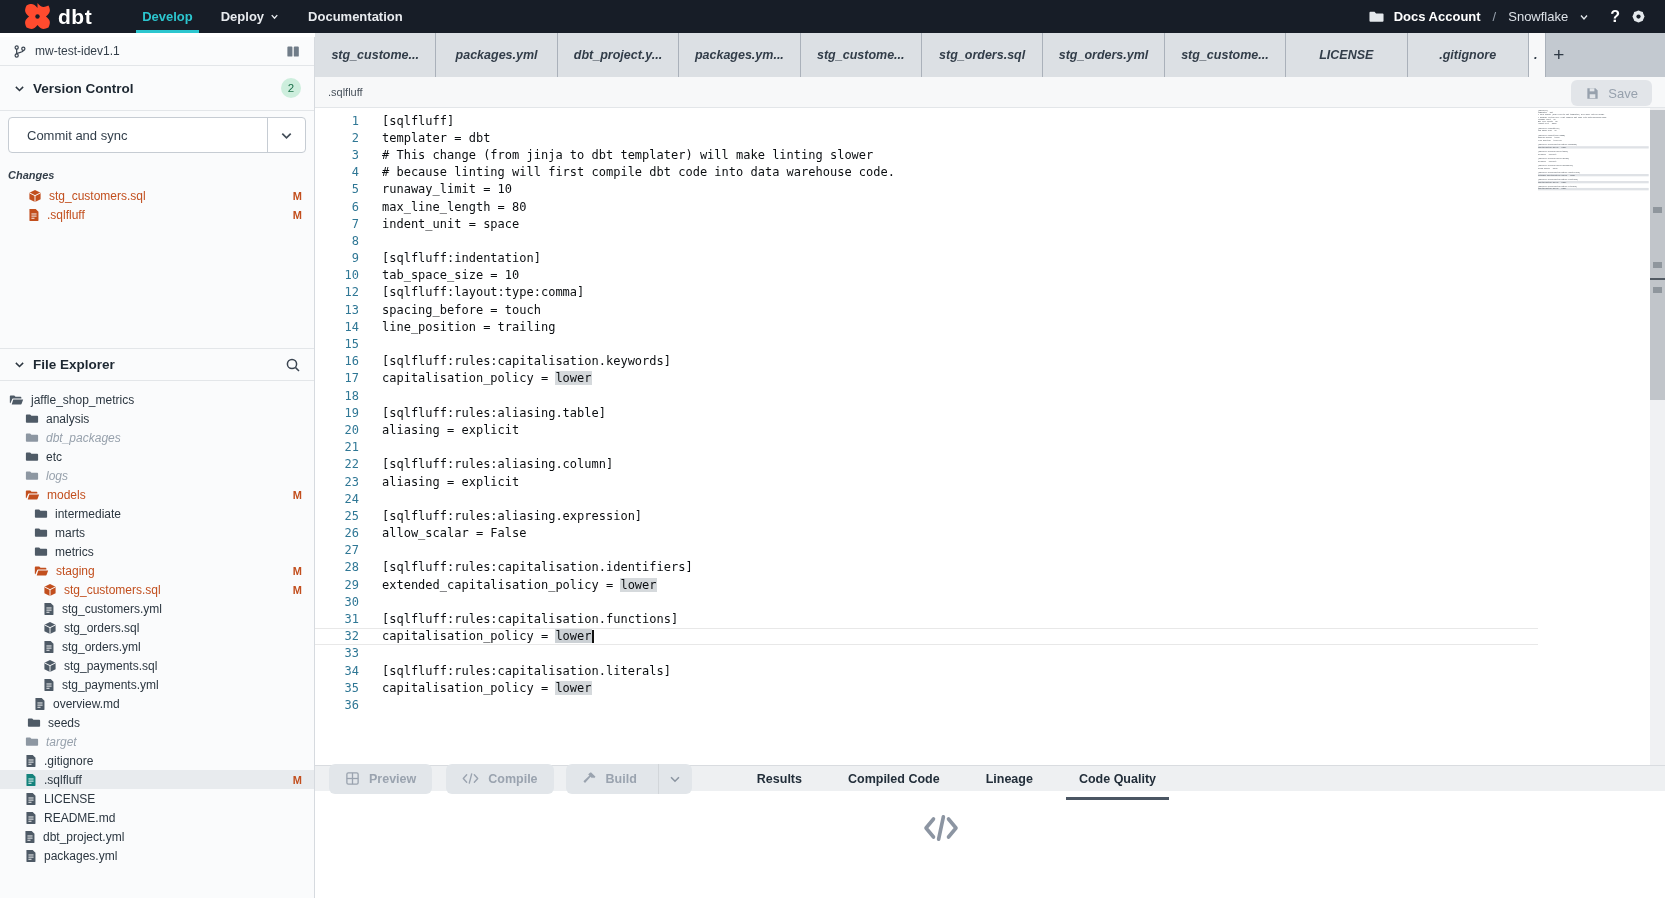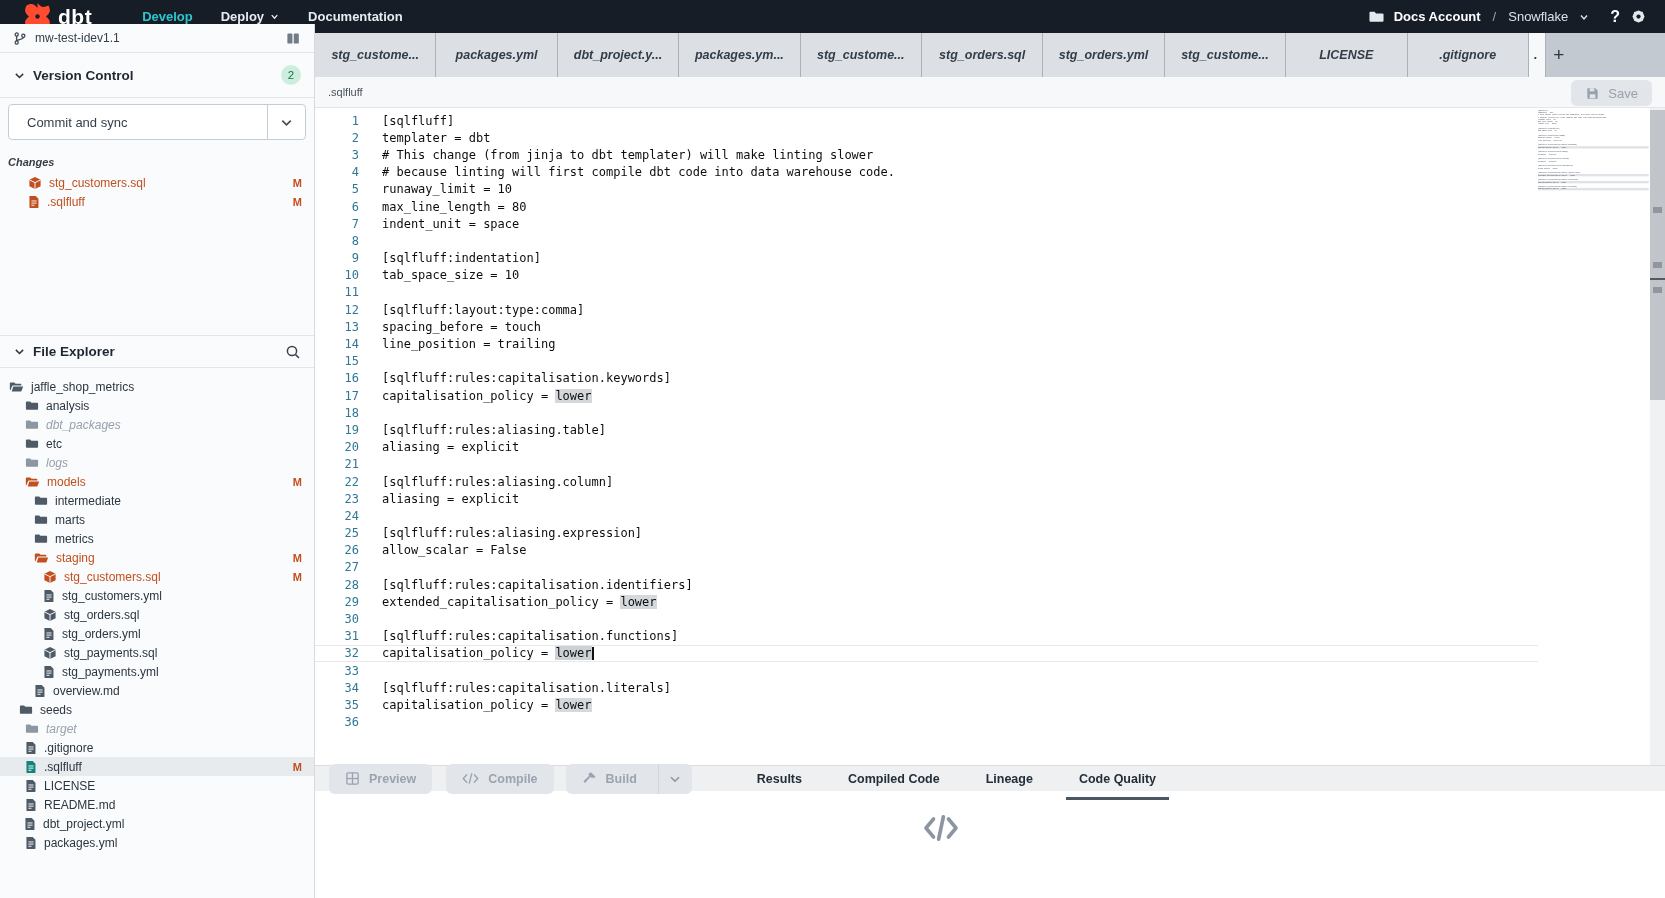--- a/index.html
+++ b/index.html
@@ -14,21 +14,21 @@
   .navitem { height:33px; display:flex; align-items:center; gap:5px; padding:0 14px; font-size:13px; font-weight:700; color:#e8ebef; position:relative; cursor:pointer; }
   .navitem.active { color:var(--accent); }
   .navitem.active::after { content:''; position:absolute; left:8px; right:8px; bottom:0; height:3px; background:var(--accent); }
   #nav-right { margin-left:auto; display:flex; align-items:center; gap:10px; padding-right:18px; font-size:13px; }
   #nav-right .proj { font-weight:700; }
   #nav-right .sep { color:#97a1ad; padding:0 2px; }
   #nav-right .conn { color:#dde2e8; }
   #nav-right .help { font-size:16px; font-weight:700; margin-left:10px; }
 
   
-  #sidebar { position:absolute; left:0; top:24px; width:315px; bottom:0; background:#fafbfc; border-right:1px solid #d6dadf; overflow:hidden; }
+  #sidebar { position:absolute; left:0; top:37px; width:315px; bottom:0; background:#fafbfc; border-right:1px solid #d6dadf; overflow:hidden; }
   #branch-row { height:29px; display:flex; align-items:center; gap:8px; padding:0 13px; border-bottom:1px solid #e3e6e9; font-size:12px; color:#333e49; }
   #branch-row .panes { margin-left:auto; }
   .sec-head { height:45px; display:flex; align-items:center; gap:7px; padding:0 13px; border-bottom:1px solid #e3e6e9; }
   .sec-head .title { font-size:13.5px; font-weight:700; color:#1e2832; }
   .sec-head.fe { height:33px; border-top:1px solid #e3e6e9; }
   #vc-body { height:231px; position:relative; }
   #commit-btn { margin:6px 8px 0 8px; height:36px; background:#fff; border:1px solid #c6ccd3; border-radius:4px; display:flex; align-items:stretch; cursor:pointer; }
   #commit-btn .lbl { flex:1; display:flex; align-items:center; padding-left:18px; font-size:13px; color:#323e4a; }
   #commit-btn .chev { width:38px; border-left:1px solid #c6ccd3; display:flex; align-items:center; justify-content:center; }
   #changes-label { margin:16px 0 5px 8px; font-size:11px; font-weight:700; color:#333e49;font-style:italic; }
@@ -369,21 +369,21 @@
       </div>
       <div class="trow  " style="padding-left:34px">
         <span class="ic">
           <svg width="12" height="14" viewBox="0 0 14 16">
             <path fill="currentColor" d="M2.2 1h6.8l3.2 3.2v10.3c0 .3-.2.5-.5.5H2.2c-.3 0-.5-.2-.5-.5V1.5c0-.3.2-.5.5-.5z"></path>
             <path stroke="#fafbfc" stroke-width="1.1" d="M4 6.8h6M4 9.3h6M4 11.8h3.6"></path>
           </svg>
         </span>
         <span>overview.md</span>
       </div>
-      <div class="trow  " style="padding-left:19px">
+      <div class="trow  " style="padding-left:27px">
         <span class="ic">
           <svg width="14" height="13" viewBox="0 0 16 16">
             <path fill="currentColor" d="M1.3 3h4.4l1.6 1.7h7.2c.6 0 1 .4 1 1v6.6c0 .6-.4 1-1 1h-13c-.6 0-1-.4-1-1V4c0-.6.4-1 1-1z"></path>
           </svg>
         </span>
         <span>seeds</span>
       </div>
       <div class="trow muted " style="padding-left:25px">
         <span class="ic">
           <svg width="14" height="13" viewBox="0 0 16 16">
@@ -515,24 +515,20 @@
       </div>
       <div class="cline">
         <span class="ln">9</span>
         <span class="ct">[sqlfluff:indentation]</span>
       </div>
       <div class="cline">
         <span class="ln">10</span>
         <span class="ct">tab_space_size = 10</span>
       </div>
       <div class="cline">
-        <span class="ln">11</span>
-        <span class="ct"></span>
-      </div>
-      <div class="cline">
         <span class="ln">12</span>
         <span class="ct">[sqlfluff:layout:type:comma]</span>
       </div>
       <div class="cline">
         <span class="ln">13</span>
         <span class="ct">spacing_before = touch</span>
       </div>
       <div class="cline">
         <span class="ln">14</span>
         <span class="ct">line_position = trailing</span>

